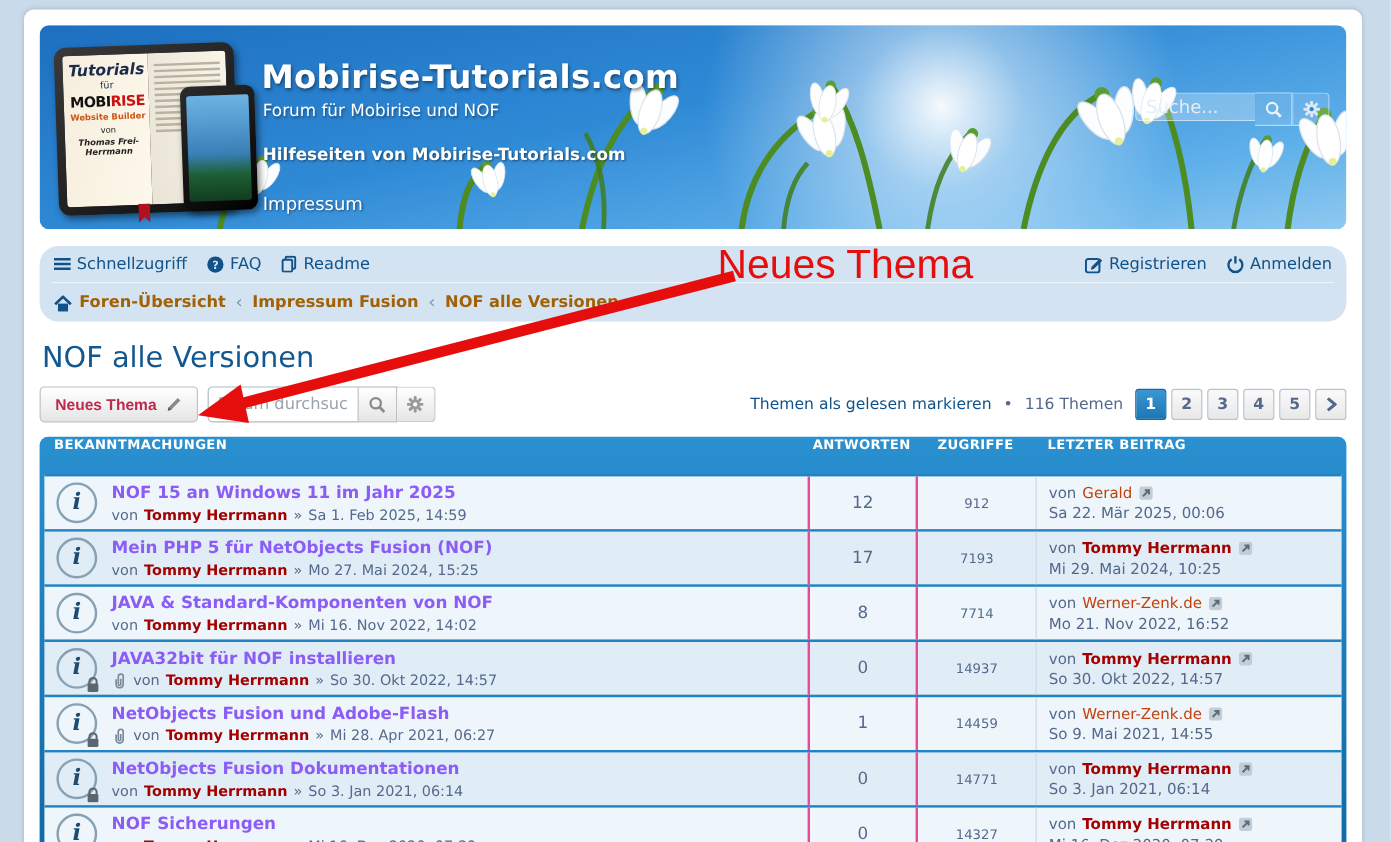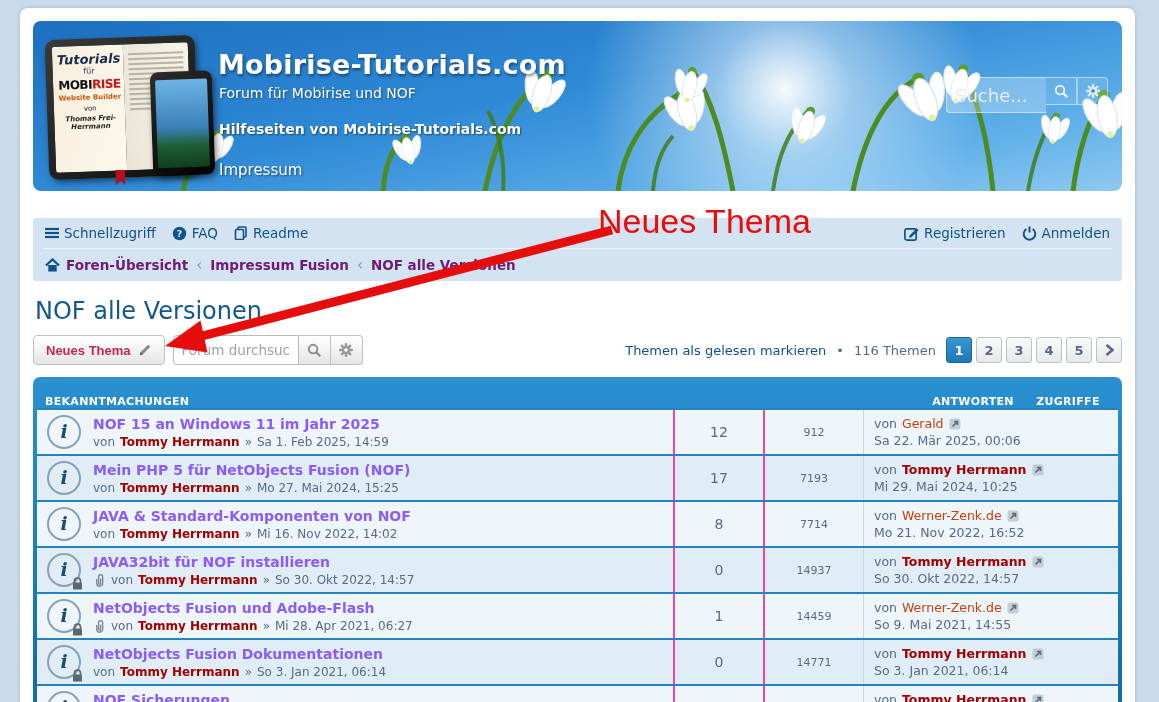--- a/index.html
+++ b/index.html
@@ -62,39 +62,39 @@
   .phone {
     position:absolute; left:104px; top:40px; width:62px; height:104px;
     background:linear-gradient(145deg,#2c2c2c,#000); border-radius:8px; padding:8px 5px;
     box-shadow:2px 3px 6px rgba(0,0,0,.5);
   }
   .phone .screen { width:100%; height:100%; border-radius:2px;
     background:linear-gradient(180deg,#6db4e4 0%,#3a80b8 55%,#1d5f34 75%,#123c20 100%); }
   
   .hd-search { position:absolute; right:14px; top:56px; display:flex; height:28px; }
   .hd-search input {
-    width:100px; height:36px; padding:0 8px; font-size:18px;
+    width:100px; height:24px; padding:0 8px; font-size:15px;
     background:rgba(255,255,255,.28); border:1px solid rgba(255,255,255,.5);
     border-right:none; border-radius:4px 0 0 4px; color:#f2f8fd; outline:none;
     font-family:"DejaVu Sans",sans-serif;
   }
   .hd-search input::placeholder { color:#e4eef7; }
   .hd-search .hbtn {
     width:31px; height:28px; display:flex; align-items:center; justify-content:center;
     background:rgba(255,255,255,.12); border:1px solid rgba(255,255,255,.5); border-left:none; cursor:pointer;
   }
   .hd-search .hbtn:last-child { border-radius:0 4px 4px 0; border-left:1px solid rgba(255,255,255,.35); }
   
-  .navbar { margin-top:27px; background:#d3e3f1; border-radius:3px; padding:0 10px; color:#105289; }
+  .navbar { margin-top:14px; background:#d3e3f1; border-radius:16px; padding:0 10px; color:#105289; }
   .nav-row { display:flex; justify-content:space-between; align-items:center; padding:7px 2px; }
   .nav-row + .nav-row { border-top:1px solid #eef5fb; }
   .nav-links { display:flex; gap:16px; align-items:center; }
   .nav-link { display:flex; gap:5px; align-items:center; color:#105289; cursor:pointer; font-size:13.5px; }
   .crumbs { display:flex; gap:8px; align-items:center; font-weight:bold; font-size:13.5px; }
-  .crumb { color:#701a75; cursor:pointer; display:flex; gap:6px; align-items:center; }
+  .crumb { color:#a16207; cursor:pointer; display:flex; gap:6px; align-items:flex-end; }
   .crumb-sep { color:#7d99b4; font-weight:normal; font-size:15px; }
   
   .page-title { margin:16px 2px 10px; color:#12578f; font-size:24px; font-weight:normal; }
   .action-bar { display:flex; justify-content:space-between; align-items:center; margin:10px 0 12px; }
   .left-actions { display:flex; gap:8px; }
   .btn {
     display:inline-flex; align-items:center; gap:7px; height:30px; padding:0 12px;
     background:linear-gradient(#ffffff,#e5e5e5); border:1px solid #c3bfba; border-radius:4px;
     font-size:13px; font-weight:bold; color:#bc2a4d; cursor:pointer;
   }
@@ -118,21 +118,21 @@
     min-width:26px; height:26px; display:flex; align-items:center; justify-content:center;
     border:1px solid #b6c2cd; border-radius:3px; background:linear-gradient(#fafafa,#e8e8e8);
     color:#54698c; font-weight:bold; font-size:13px; cursor:pointer; padding:0 6px;
   }
   .pg.active { background:linear-gradient(#3a97d4,#1c77b4); border-color:#19699f; color:#fff; }
   
   .forumbg {
     background:linear-gradient(#2a90d0,#0f69a4);
     border-radius:7px 7px 0 0; padding:0 4px;
   }
-  .thead { display:flex; align-items:flex-end; height:31px; color:#fff; font-size:11px; font-weight:bold; letter-spacing:.3px; }
+  .thead { display:flex; align-items:flex-start; height:31px; color:#fff; font-size:11px; font-weight:bold; letter-spacing:.3px; }
   .th-topics { flex:1; padding-left:8px; }
   .th-replies { width:90px; text-align:center; }
   .th-views { width:100px; text-align:center; }
   .th-last { width:255px; padding-left:10px; }
   ul.topiclist { list-style:none; }
   .trow { display:flex; align-items:center; min-height:46px; background:#eef6fb; border-top:2px solid #2383c2; }
   .trow:nth-child(even) { background:#e1edf6; }
   .cell-topic { flex:1; display:flex; align-items:center; gap:12px; padding:5px 6px 5px 10px; min-width:0; }
   .ticon {
     position:relative; width:34px; height:34px; flex:0 0 34px; border:2px solid #87a1b4; border-radius:50%;
@@ -378,20 +378,21 @@
         </a>
       </div>
     </div>
   </div>
 
   <div class="forumbg">
     <div class="thead">
       <div class="th-topics">BEKANNTMACHUNGEN</div>
       <div class="th-replies">ANTWORTEN</div>
       <div class="th-views">ZUGRIFFE</div>
+      <div class="th-last">LETZTER BEITRAG</div>
     </div>
     <ul class="topiclist">
   <li class="trow">
     <div class="cell-topic">
       <div class="ticon">
         <span class="ichar">i</span>
 
       </div>
       <div class="tmain">
         <a class="ttitle">NOF 15 an Windows 11 im Jahr 2025</a>

